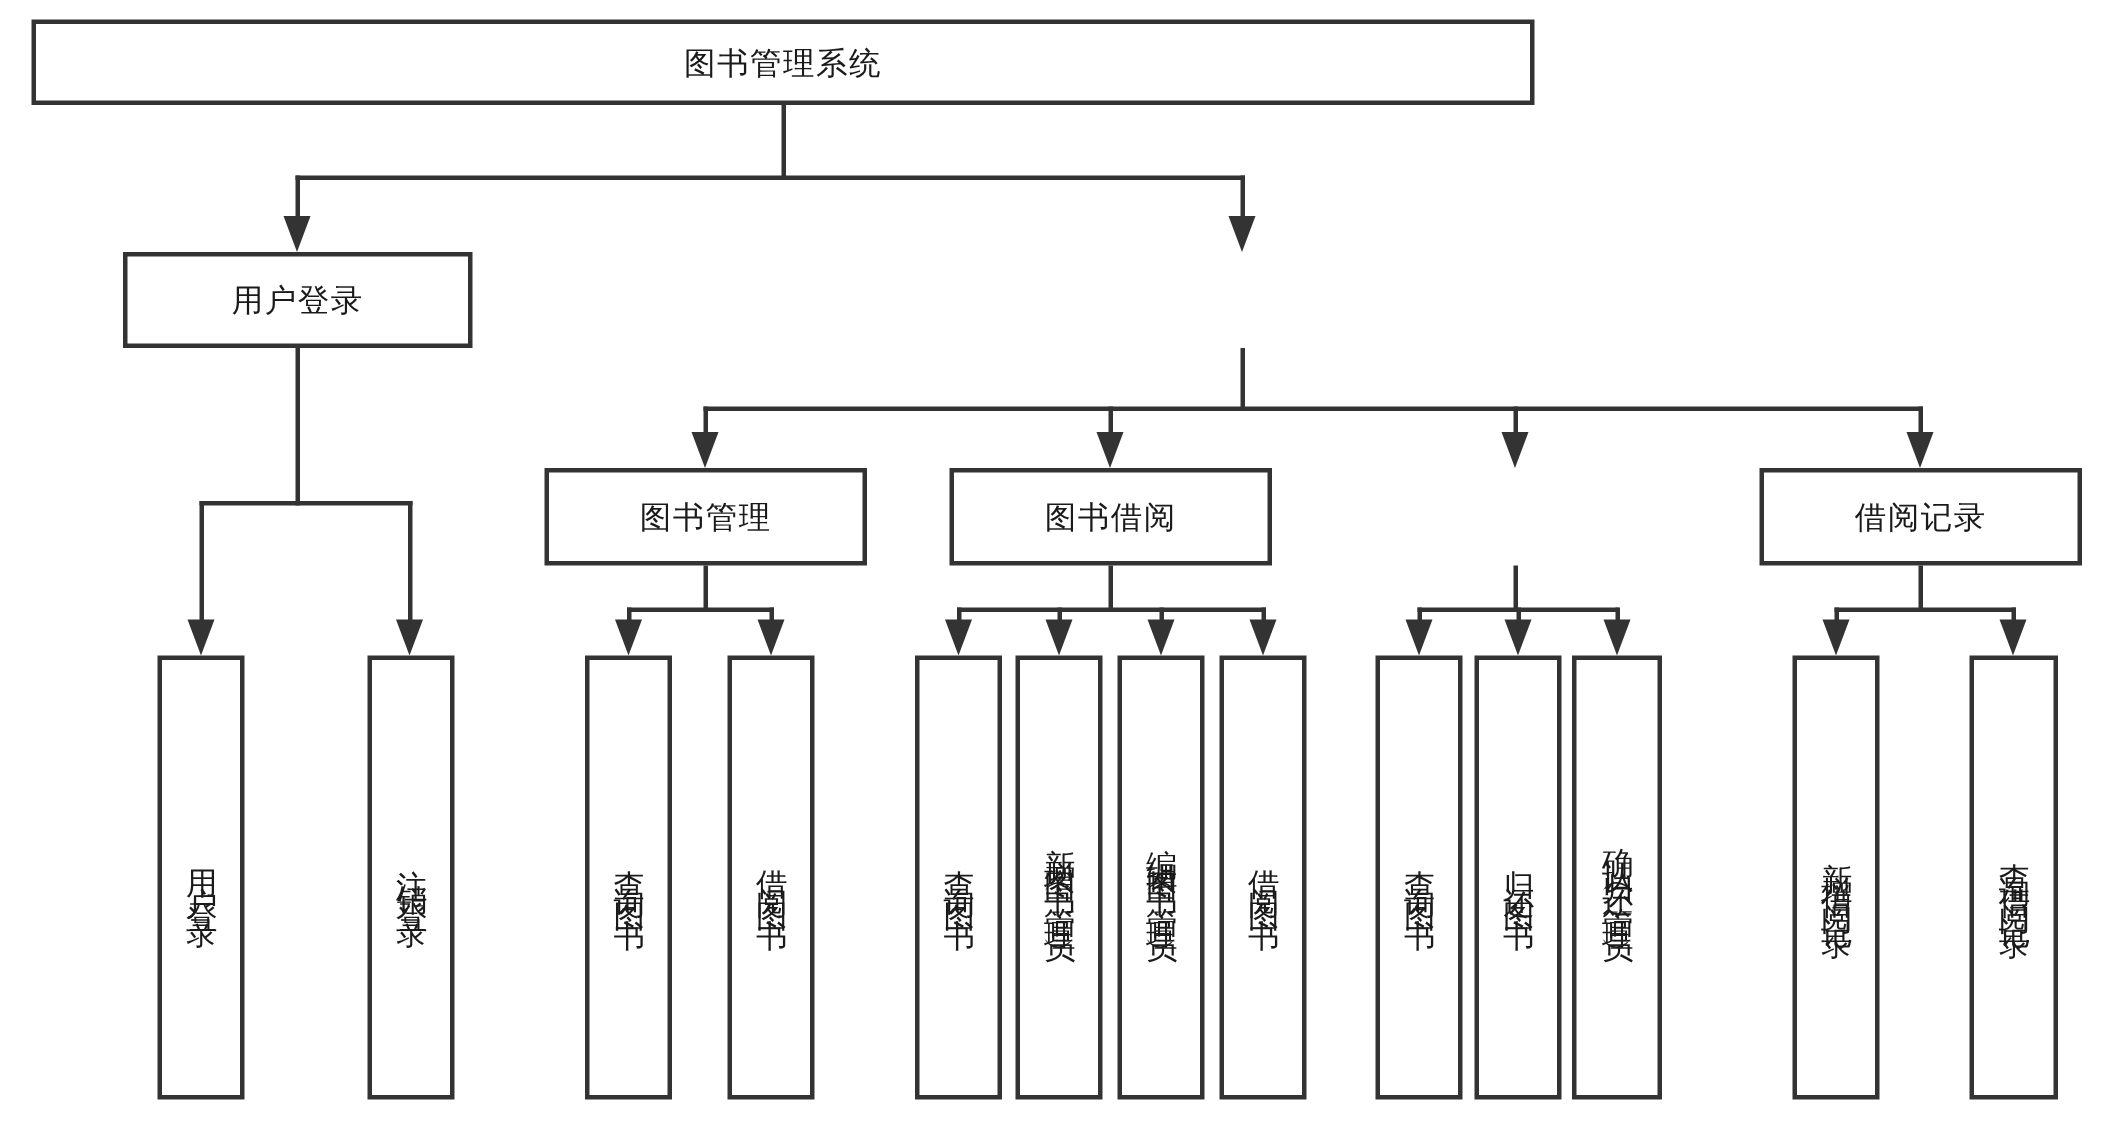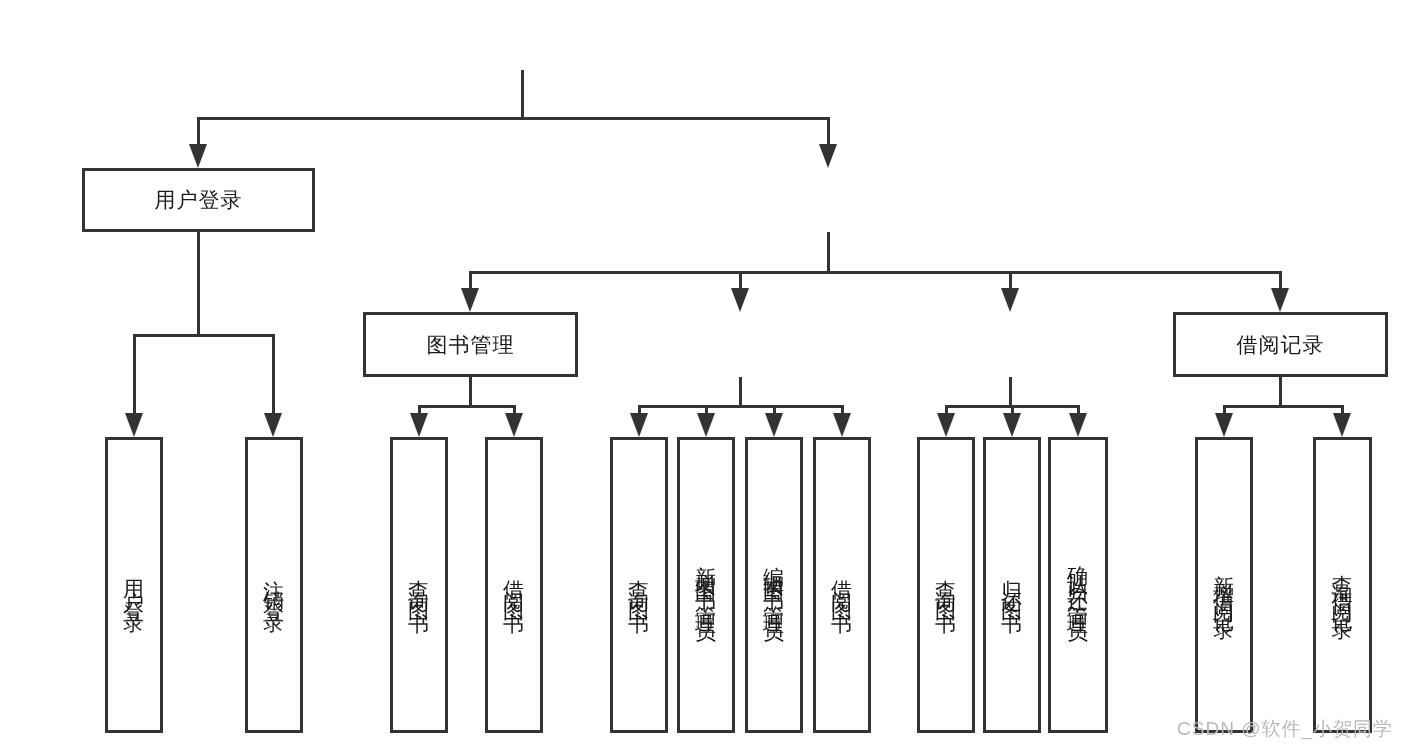--- a/index.html
+++ b/index.html
@@ -61,20 +61,23 @@
     font-size: 19px;
     color: #b9b9b9;
     letter-spacing: 1px;
   }
 </style>
 </head>
 <body>
 
 <div id="stage">
 
+  <div class="box" style="left:21px; top:13px; width:1002px; height:57px;">
+    <span>图书管理系统</span>
+  </div>
 
   <div class="vl" style="left:520.5px; top:70px; height:48px;"></div>
   <div class="hl" style="left:196.5px; top:117px; width:633px;"></div>
   <div class="vl" style="left:196.5px; top:117px; height:31px;"></div>
   <div class="ar" style="left:189px; top:144px;"></div>
   <div class="vl" style="left:826.5px; top:117px; height:31px;"></div>
   <div class="ar" style="left:819px; top:144px;"></div>
 
   <div class="box" style="left:82px; top:168px; width:233px; height:64px;">
     <span>用户登录</span>
@@ -93,20 +96,23 @@
   <div class="ar" style="left:461px; top:288px;"></div>
   <div class="vl" style="left:738.5px; top:271px; height:20px;"></div>
   <div class="ar" style="left:731px; top:288px;"></div>
   <div class="vl" style="left:1008.5px; top:271px; height:20px;"></div>
   <div class="ar" style="left:1001px; top:288px;"></div>
   <div class="vl" style="left:1278.5px; top:271px; height:20px;"></div>
   <div class="ar" style="left:1271px; top:288px;"></div>
 
   <div class="box" style="left:363px; top:312px; width:215px; height:65px;">
     <span>图书管理</span>
+  </div>
+  <div class="box" style="left:633px; top:312px; width:215px; height:65px;">
+    <span>图书借阅</span>
   </div>
   <div class="box" style="left:1173px; top:312px; width:215px; height:65px;">
     <span>借阅记录</span>
   </div>
 
   <div class="vl" style="left:468.5px; top:377px; height:31px;"></div>
   <div class="hl" style="left:417.5px; top:405px; width:98px;"></div>
   <div class="vl" style="left:417.5px; top:405px; height:12px;"></div>
   <div class="ar" style="left:410px; top:413px;"></div>
   <div class="vl" style="left:512.5px; top:405px; height:12px;"></div>
@@ -176,15 +182,14 @@
     <span class="vtext sp9">确认归还（管理员）</span>
   </div>
 
   <div class="leaf" style="left:1195px;">
     <span class="vtext sp6">新增借阅记录</span>
   </div>
   <div class="leaf" style="left:1313px; width:59px;">
     <span class="vtext sp6">查询借阅记录</span>
   </div>
 
-  <div id="watermark">CSDN @软件_小贺同学</div>
 
 </div>
 
 </body></html>

